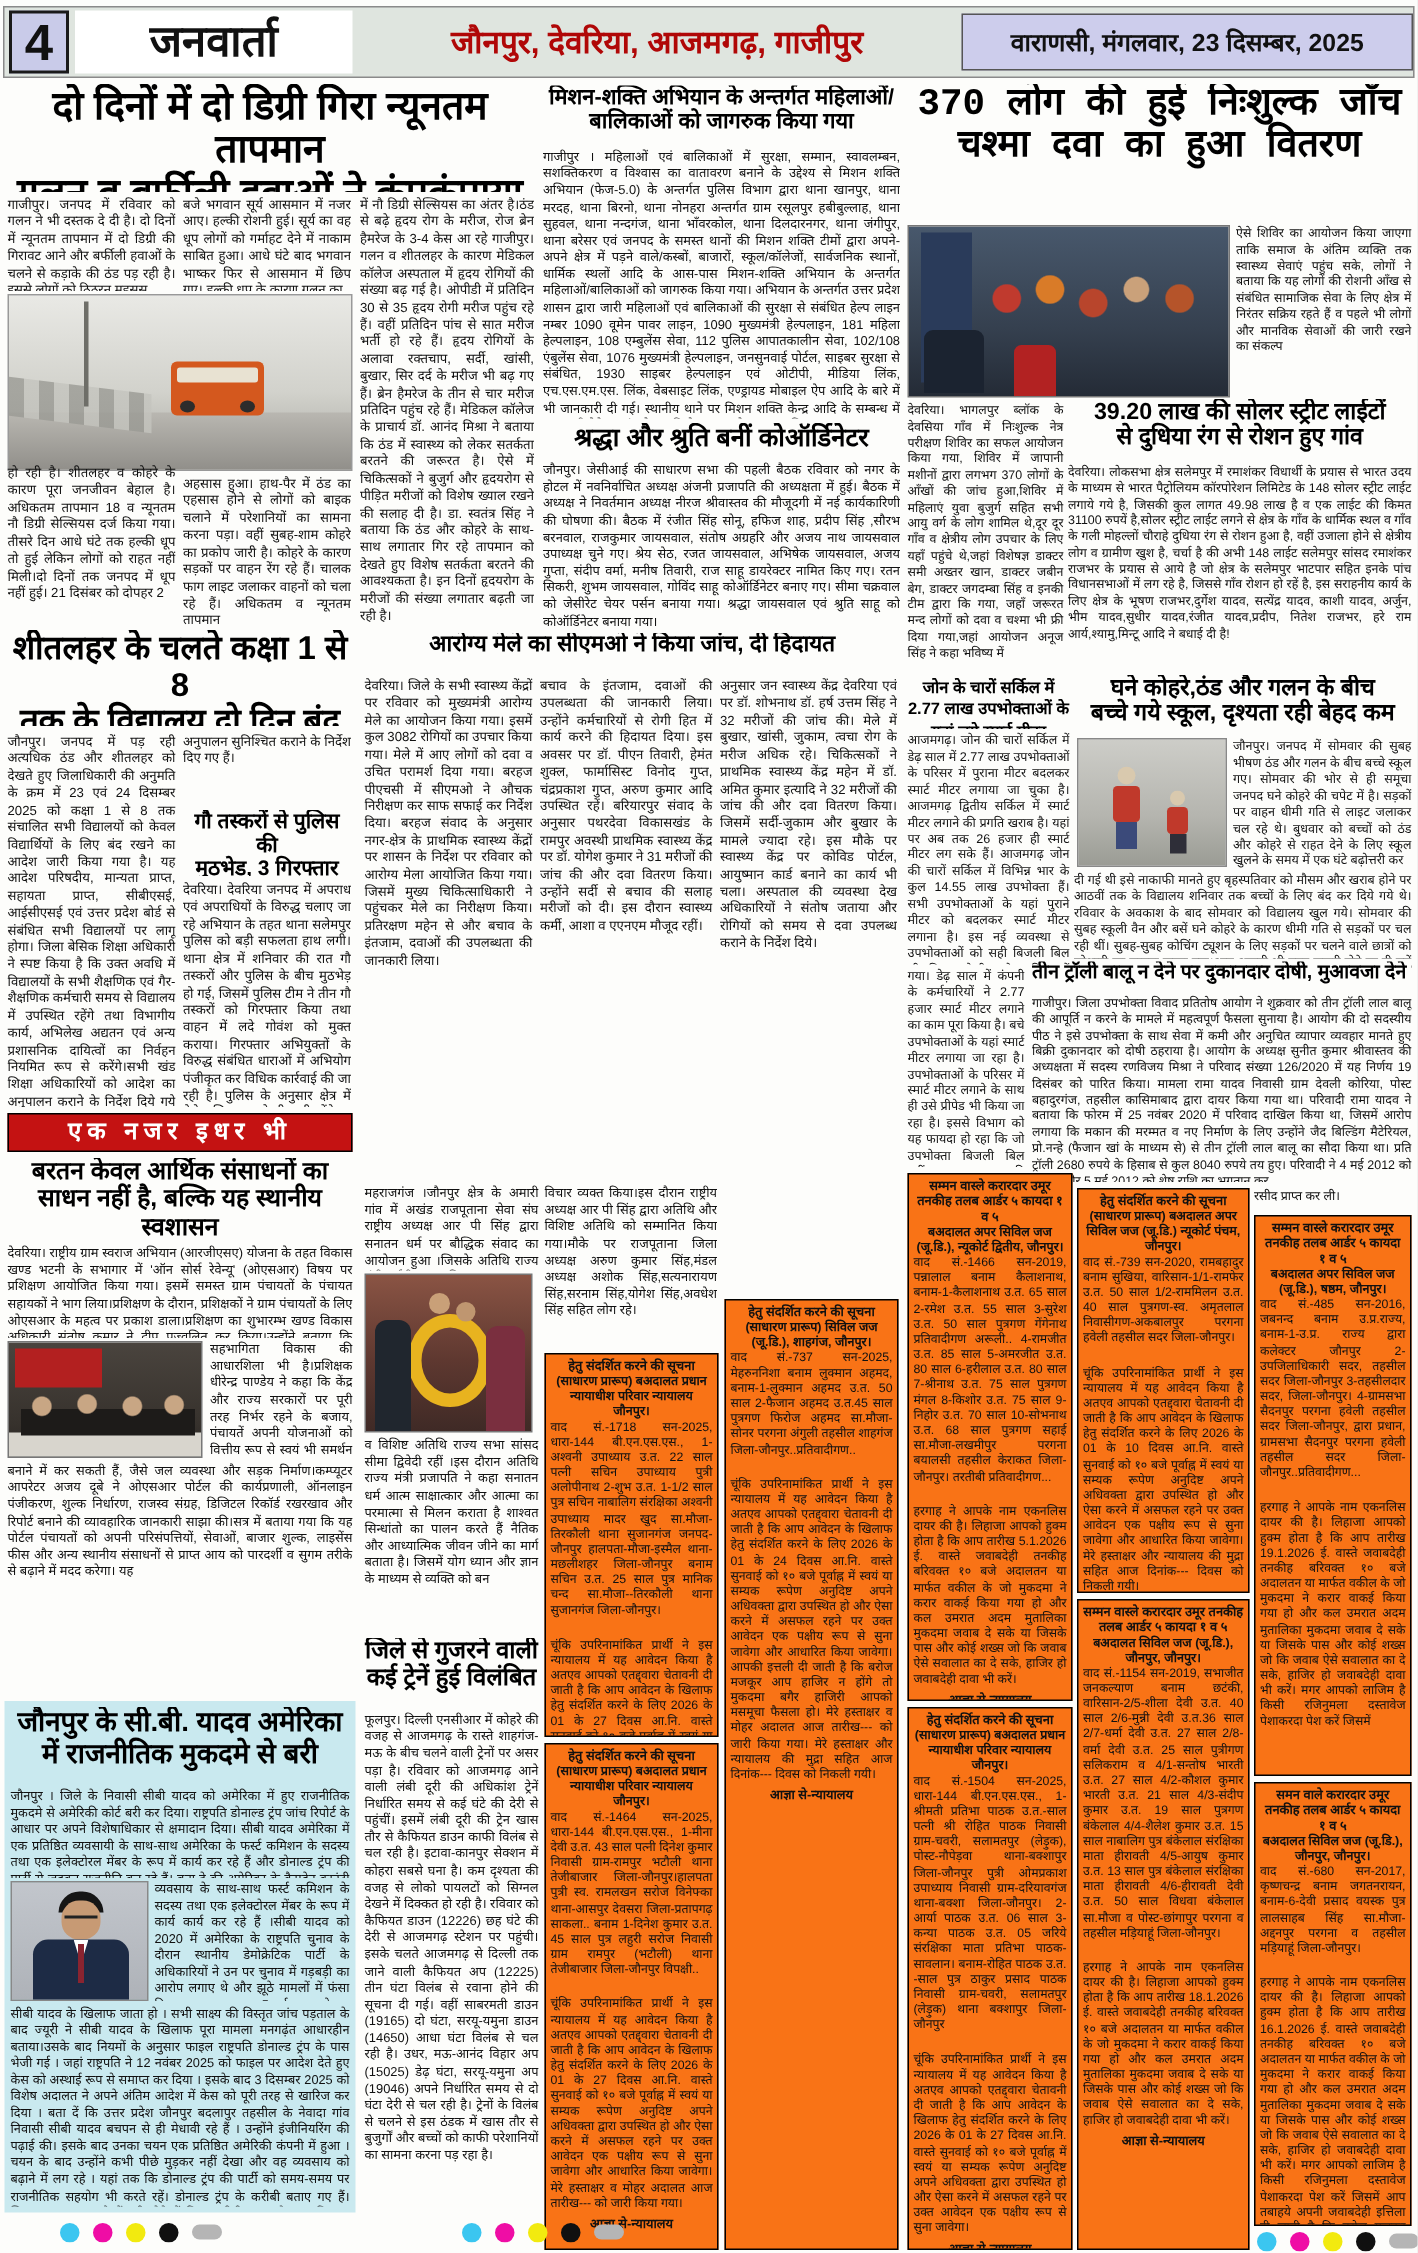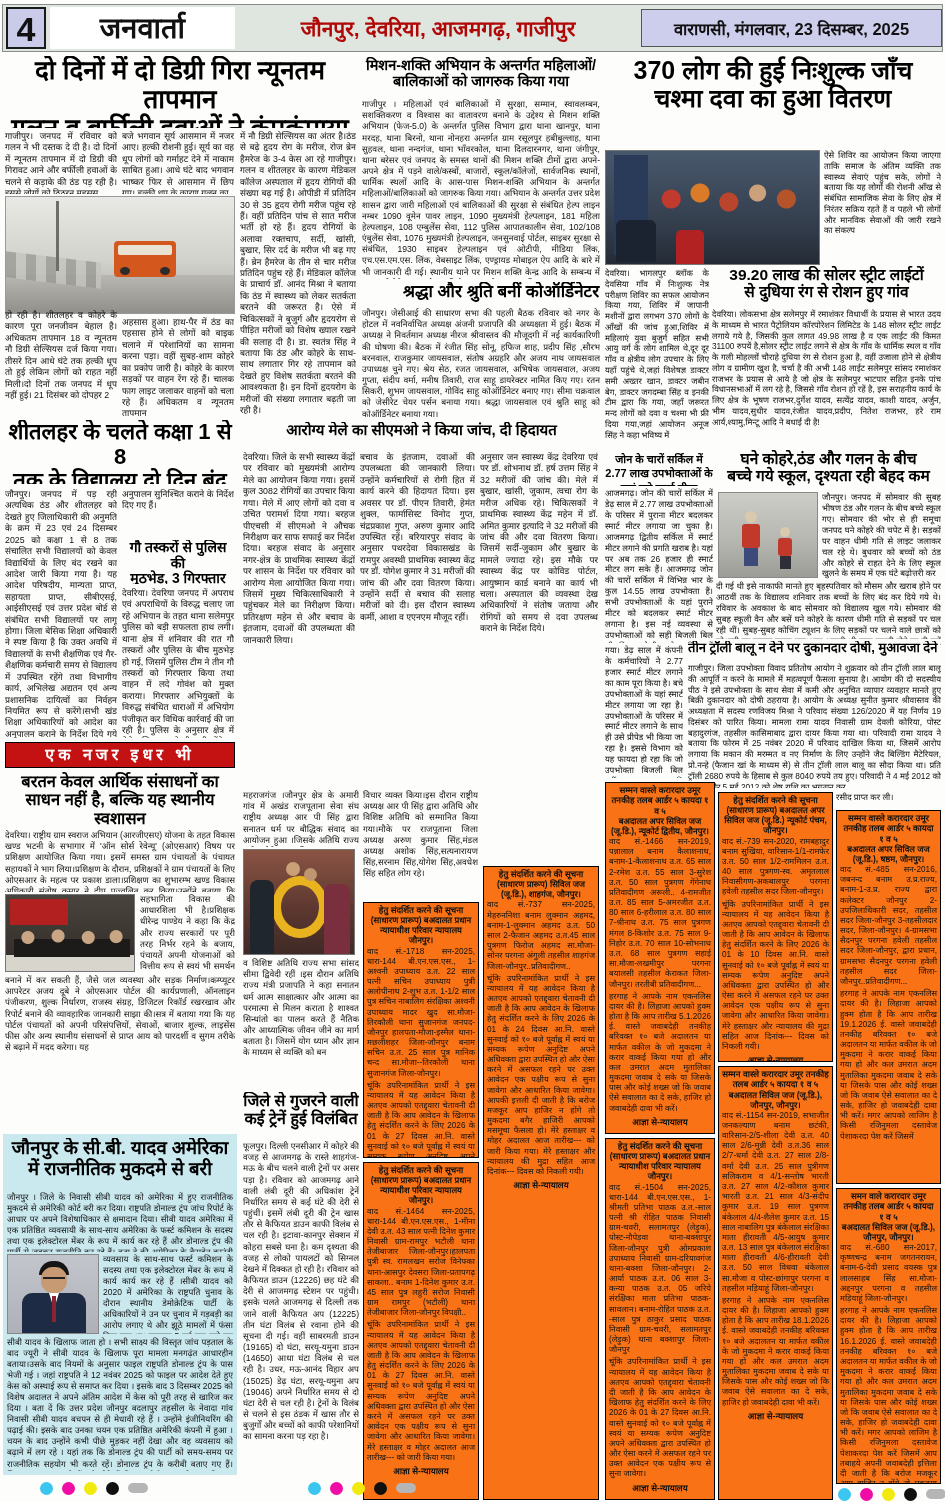--- a/index.html
+++ b/index.html
@@ -6,21 +6,21 @@
   #page{position:relative;width:945px;height:1502px;background:#fdfdfb;margin:0 auto;
         font-family:"Liberation Sans",sans-serif;color:#111;}
   .abs{position:absolute;overflow:hidden;box-sizing:border-box;}
   .hl{font-weight:bold;text-align:center;color:#000;line-height:1.12;}
   .body-txt{text-align:justify;line-height:1.3;color:#111;}
   .red{color:#b00707;}
   .notice{border:1px solid #000;padding:2px 3px;background:#f97316;}
   .notice .n-title{font-weight:bold;text-align:center;font-size:8.6px;line-height:1.2;}
   .notice .n-court{font-weight:bold;text-align:center;font-size:8.4px;line-height:1.2;}
   .notice .n-case{font-size:8.2px;text-align:justify;line-height:1.24;margin-top:1px;}
-  .notice .n-body{font-size:8.2px;text-align:justify;line-height:1.24;margin-top:2px;}
+  .notice .n-body{font-size:8.2px;text-align:justify;line-height:1.24;margin-top:13px;}
   .notice .n-foot{font-weight:bold;text-align:center;font-size:8.6px;margin-top:2px;}
   .dotrow{display:flex;gap:9px;align-items:center;}
   .dot{width:13px;height:13px;border-radius:50%;}
   .dot.gray{width:20px;height:10px;border-radius:6px;}
 </style>
 </head>
 <body>
 
 <div id="page">
 
@@ -55,24 +55,24 @@
   <div class="abs body-txt" style="left:5px;top:310px;width:112px;height:101px;font-size:8.8px;">हो रही है। शीतलहर व कोहरे के कारण पूरा जनजीवन बेहाल है। अधिकतम तापमान 18 व न्यूनतम नौ डिग्री सेल्सियस दर्ज किया गया। तीसरे दिन आधे घंटे तक हल्की धूप तो हुई लेकिन लोगों को राहत नहीं मिली।दो दिनों तक जनपद में धूप नहीं हुई। 21 दिसंबर को दोपहर 2</div>
   <div class="abs body-txt" style="left:122px;top:317px;width:112px;height:101px;font-size:8.8px;">अहसास हुआ। हाथ-पैर में ठंड का एहसास होने से लोगों को बाइक चलाने में परेशानियों का सामना करना पड़ा। वहीं सुबह-शाम कोहरे का प्रकोप जारी है। कोहरे के कारण सड़कों पर वाहन रेंग रहे हैं। चालक फाग लाइट जलाकर वाहनों को चला रहे हैं। अधिकतम व न्यूनतम तापमान</div>
   <div class="abs body-txt" style="left:240px;top:131px;width:116px;height:288px;font-size:8.8px;">में नौ डिग्री सेल्सियस का अंतर है।ठंड से बढ़े हृदय रोग के मरीज, रोज ब्रेन हैमरेज के 3-4 केस आ रहे गाजीपुर। गलन व शीतलहर के कारण मेडिकल कॉलेज अस्पताल में हृदय रोगियों की संख्या बढ़ गई है। ओपीडी में प्रतिदिन 30 से 35 हृदय रोगी मरीज पहुंच रहे हैं। वहीं प्रतिदिन पांच से सात मरीज भर्ती हो रहे हैं। हृदय रोगियों के अलावा रक्तचाप, सर्दी, खांसी, बुखार, सिर दर्द के मरीज भी बढ़ गए हैं। ब्रेन हैमरेज के तीन से चार मरीज प्रतिदिन पहुंच रहे हैं। मेडिकल कॉलेज के प्राचार्य डॉ. आनंद मिश्रा ने बताया कि ठंड में स्वास्थ्य को लेकर सतर्कता बरतने की जरूरत है। ऐसे में चिकित्सकों ने बुजुर्ग और हृदयरोग से पीड़ित मरीजों को विशेष ख्याल रखने की सलाह दी है। डा. स्वतंत्र सिंह ने बताया कि ठंड और कोहरे के साथ- साथ लगातार गिर रहे तापमान को देखते हुए विशेष सतर्कता बरतने की आवश्यकता है। इन दिनों हृदयरोग के मरीजों की संख्या लगातार बढ़ती जा रही है।</div>
 
   <div class="abs hl" style="left:362px;top:57px;width:238px;height:40px;font-size:14.5px;">
     <div>मिशन-शक्ति अभियान के अन्तर्गत महिलाओं/</div>
     <div>बालिकाओं को जागरुक किया गया</div>
   </div>
   <div class="abs body-txt" style="left:362px;top:99px;width:238px;height:180px;font-size:8.6px;">गाजीपुर । महिलाओं एवं बालिकाओं में सुरक्षा, सम्मान, स्वावलम्बन, सशक्तिकरण व विश्वास का वातावरण बनाने के उद्देश्य से मिशन शक्ति अभियान (फेज-5.0) के अन्तर्गत पुलिस विभाग द्वारा थाना खानपुर, थाना मरदह, थाना बिरनो, थाना नोनहरा अन्तर्गत ग्राम रसूलपुर हबीबुल्लाह, थाना सुहवल, थाना नन्दगंज, थाना भाँवरकोल, थाना दिलदारनगर, थाना जंगीपुर, थाना बरेसर एवं जनपद के समस्त थानों की मिशन शक्ति टीमों द्वारा अपने-अपने क्षेत्र में पड़ने वाले/कस्बों, बाजारों, स्कूल/कॉलेजों, सार्वजनिक स्थानों, धार्मिक स्थलों आदि के आस-पास मिशन-शक्ति अभियान के अन्तर्गत महिलाओं/बालिकाओं को जागरुक किया गया। अभियान के अन्तर्गत उत्तर प्रदेश शासन द्वारा जारी महिलाओं एवं बालिकाओं की सुरक्षा से संबंधित हेल्प लाइन नम्बर 1090 वूमेन पावर लाइन, 1090 मुख्यमंत्री हेल्पलाइन, 181 महिला हेल्पलाइन, 108 एम्बुलेंस सेवा, 112 पुलिस आपातकालीन सेवा, 102/108 एंबुलेंस सेवा, 1076 मुख्यमंत्री हेल्पलाइन, जनसुनवाई पोर्टल, साइबर सुरक्षा से संबंधित, 1930 साइबर हेल्पलाइन एवं ओटीपी, मीडिया लिंक, एच.एस.एम.एस. लिंक, वेबसाइट लिंक, एण्ड्रायड मोबाइल ऐप आदि के बारे में भी जानकारी दी गई। स्थानीय थाने पर मिशन शक्ति केन्द्र आदि के सम्बन्ध में जानकारी देते हुए पंफलेट आदि के माध्यम से जागरूक किया गया।</div>
 
-  <div class="abs hl" style="left:384px;top:282px;width:234px;height:24px;font-size:17px;">श्रद्धा और श्रुति बनीं कोऑर्डिनेटर</div>
+  <div class="abs hl" style="left:364px;top:282px;width:234px;height:24px;font-size:17px;">श्रद्धा और श्रुति बनीं कोऑर्डिनेटर</div>
   <div class="abs body-txt" style="left:362px;top:308px;width:238px;height:111px;font-size:8.6px;">जौनपुर। जेसीआई की साधारण सभा की पहली बैठक रविवार को नगर के होटल में नवनिर्वाचित अध्यक्ष अंजनी प्रजापति की अध्यक्षता में हुई। बैठक में अध्यक्ष ने निवर्तमान अध्यक्ष नीरज श्रीवास्तव की मौजूदगी में नई कार्यकारिणी की घोषणा की। बैठक में रंजीत सिंह सोनू, हफिज शाह, प्रदीप सिंह ,सौरभ बरनवाल, राजकुमार जायसवाल, संतोष अग्रहरि और अजय नाथ जायसवाल उपाध्यक्ष चुने गए। श्रेय सेठ, रजत जायसवाल, अभिषेक जायसवाल, अजय गुप्ता, संदीप वर्मा, मनीष तिवारी, राज साहू डायरेक्टर नामित किए गए। रतन सिकरी, शुभम जायसवाल, गोविंद साहू कोऑर्डिनेटर बनाए गए। सीमा चक्रवाल को जेसीरेट चेयर पर्सन बनाया गया। श्रद्धा जायसवाल एवं श्रुति साहू को कोऑर्डिनेटर बनाया गया।</div>
 
-  <div class="abs hl" style="left:605px;top:56px;width:336px;height:66px;font-size:25px;">
+  <div class="abs hl" style="left:605px;top:56px;width:336px;height:66px;font-size:25px;font-family:Liberation Mono, monospace;">
     <div>370 लोग की हुई निःशुल्क जाँच</div>
     <div>चश्मा दवा का हुआ वितरण</div>
   </div>
   <div class="abs" style="left:605px;top:150px;width:215px;height:115px;background:linear-gradient(180deg,#48586c 0%,#35404f 60%,#242b36 100%);border:1px solid #777;">
     <div class="abs" style="left:8px;top:4px;width:34px;height:100px;background:#2a3b5a;"></div>
     <div class="abs" style="left:46px;top:18px;width:160px;height:60px;
       background:radial-gradient(circle at 12% 50%,#c03a2e 0 9px,transparent 10px),radial-gradient(circle at 30% 40%,#d97b28 0 9px,transparent 10px),
                  radial-gradient(circle at 48% 55%,#b8452c 0 9px,transparent 10px),radial-gradient(circle at 66% 40%,#caa17a 0 8px,transparent 9px),
                  radial-gradient(circle at 84% 50%,#b5542a 0 9px,transparent 10px);"></div>
     <div class="abs" style="left:10px;bottom:2px;width:40px;height:42px;background:#1b2330;border-radius:6px 6px 0 0;"></div>

